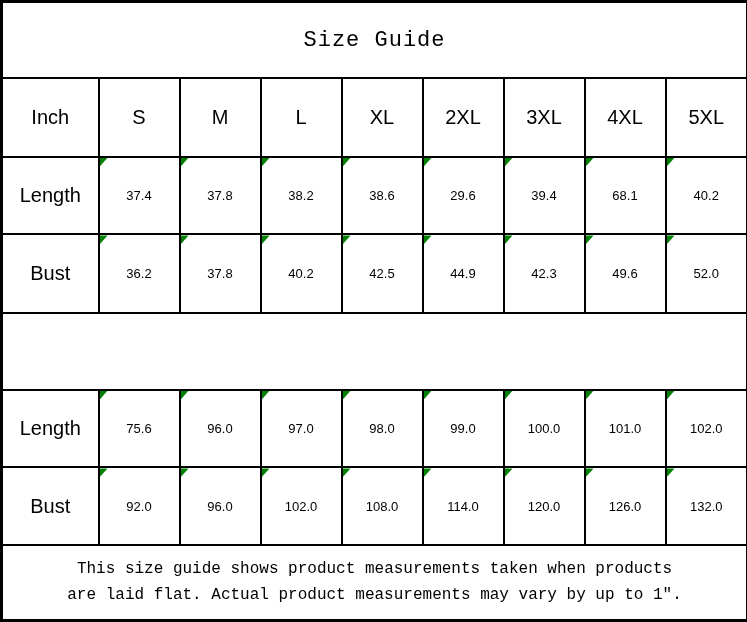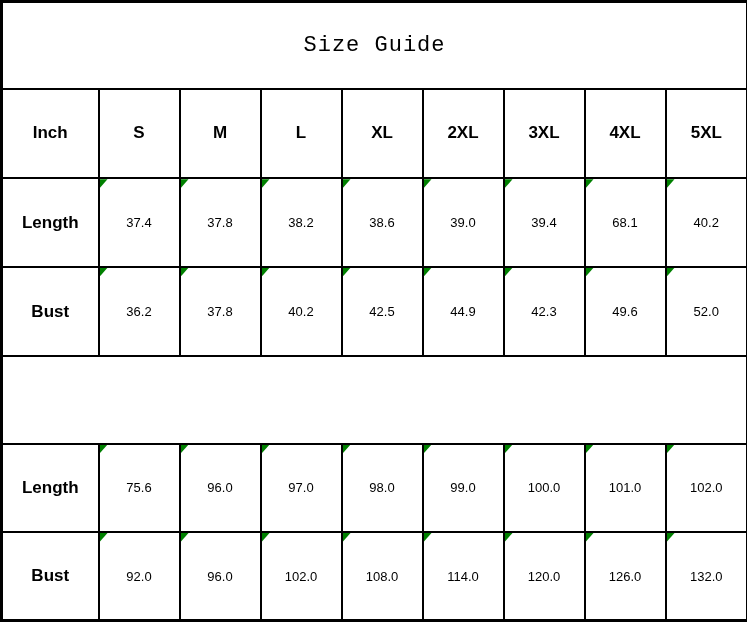--- a/index.html
+++ b/index.html
@@ -21,21 +21,21 @@
     text-align:center;
     vertical-align:middle;
     padding:0;
     position:relative;
     color:var(--text);
     overflow:hidden;
   }
   .mono{font-family:"Liberation Mono","DejaVu Sans Mono",monospace;}
   .sans{font-family:"Liberation Sans","DejaVu Sans",sans-serif;}
   .title-cell{font-size:22px;letter-spacing:1px;}
-  .head-cell,.label-cell{font-weight:bold;font-size:17px;}
+  .head-cell,.label-cell{font-weight:normal;font-size:20px;}
   .num-cell{font-size:13px;}
   .tri{
     position:absolute;top:0;left:0;
     width:8px;height:9px;
     background:var(--green);
     clip-path:polygon(0 0,100% 0,0 100%);
   }
   .gap-cell{background:var(--bg);}
   .footer-cell{font-size:16px;line-height:1.6;}
 </style>
@@ -72,21 +72,21 @@
     <td class="sans head-cell">4XL</td>
     <td class="sans head-cell">5XL</td>
   </tr>
 
   <tr style="height:69px">
     <td class="sans label-cell">Length</td>
     <td class="sans num-cell"><span class="tri"></span><span>37.4</span></td>
     <td class="sans num-cell"><span class="tri"></span><span>37.8</span></td>
     <td class="sans num-cell"><span class="tri"></span><span>38.2</span></td>
     <td class="sans num-cell"><span class="tri"></span><span>38.6</span></td>
-    <td class="sans num-cell"><span class="tri"></span><span>39.0</span></td>
+    <td class="sans num-cell"><span class="tri"></span><span>29.6</span></td>
     <td class="sans num-cell"><span class="tri"></span><span>39.4</span></td>
     <td class="sans num-cell"><span class="tri"></span><span>68.1</span></td>
     <td class="sans num-cell"><span class="tri"></span><span>40.2</span></td>
   </tr>
 
   <tr style="height:70px">
     <td class="sans label-cell">Bust</td>
     <td class="sans num-cell"><span class="tri"></span><span>36.2</span></td>
     <td class="sans num-cell"><span class="tri"></span><span>37.8</span></td>
     <td class="sans num-cell"><span class="tri"></span><span>40.2</span></td>
@@ -119,15 +119,21 @@
     <td class="sans num-cell"><span class="tri"></span><span>92.0</span></td>
     <td class="sans num-cell"><span class="tri"></span><span>96.0</span></td>
     <td class="sans num-cell"><span class="tri"></span><span>102.0</span></td>
     <td class="sans num-cell"><span class="tri"></span><span>108.0</span></td>
     <td class="sans num-cell"><span class="tri"></span><span>114.0</span></td>
     <td class="sans num-cell"><span class="tri"></span><span>120.0</span></td>
     <td class="sans num-cell"><span class="tri"></span><span>126.0</span></td>
     <td class="sans num-cell"><span class="tri"></span><span>132.0</span></td>
   </tr>
 
+  <tr style="height:67px">
+    <td colspan="9" class="mono footer-cell">
+      <div>This size guide shows product measurements taken when products</div>
+      <div>are laid flat. Actual product measurements may vary by up to 1″.</div>
+    </td>
+  </tr>
 </tbody>
     </table>
 </div>
 
 </body></html>

